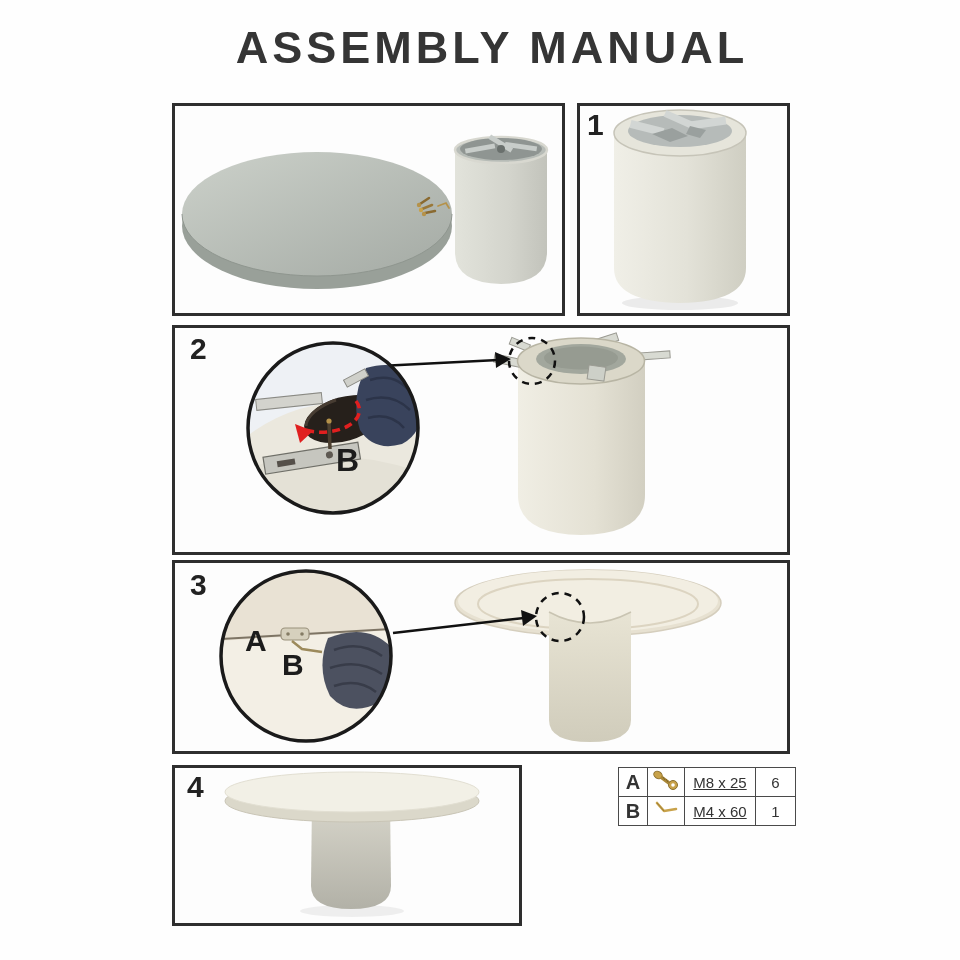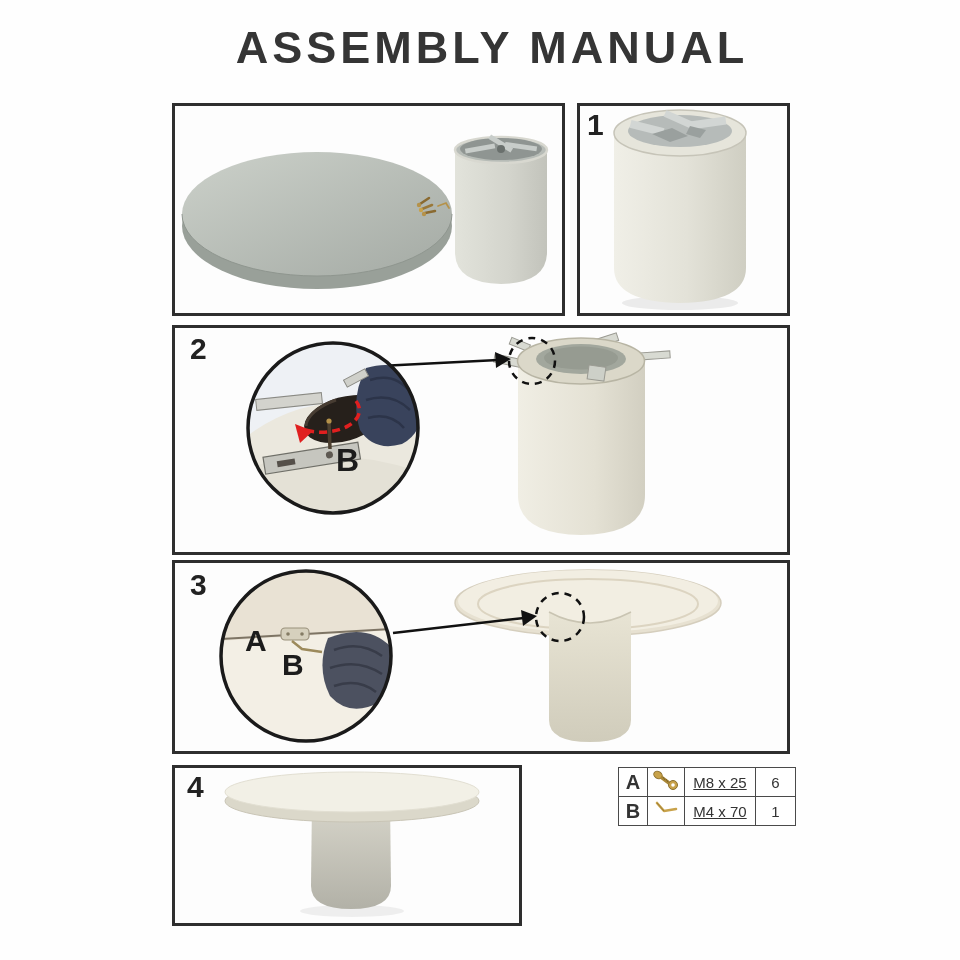--- a/index.html
+++ b/index.html
@@ -259,19 +259,19 @@
       <td class="c-qt">6</td>
     </tr>
     <tr>
       <td class="c-id">B</td>
       <td class="c-ic">
         <svg width="34" height="24" viewBox="0 0 34 24">
           <path d="M8 6 L15 14 L27 12" fill="none" stroke="#c8a24a" stroke-width="2.6" stroke-linecap="round" stroke-linejoin="round"></path>
           <path d="M8 6 L15 14" fill="none" stroke="#9c7e35" stroke-width="1"></path>
         </svg>
       </td>
-      <td class="c-sz">M4 x 70</td>
+      <td class="c-sz">M4 x 60</td>
       <td class="c-qt">1</td>
     </tr>
   </tbody>
     </table>
 
 </div>
 
 </body></html>

